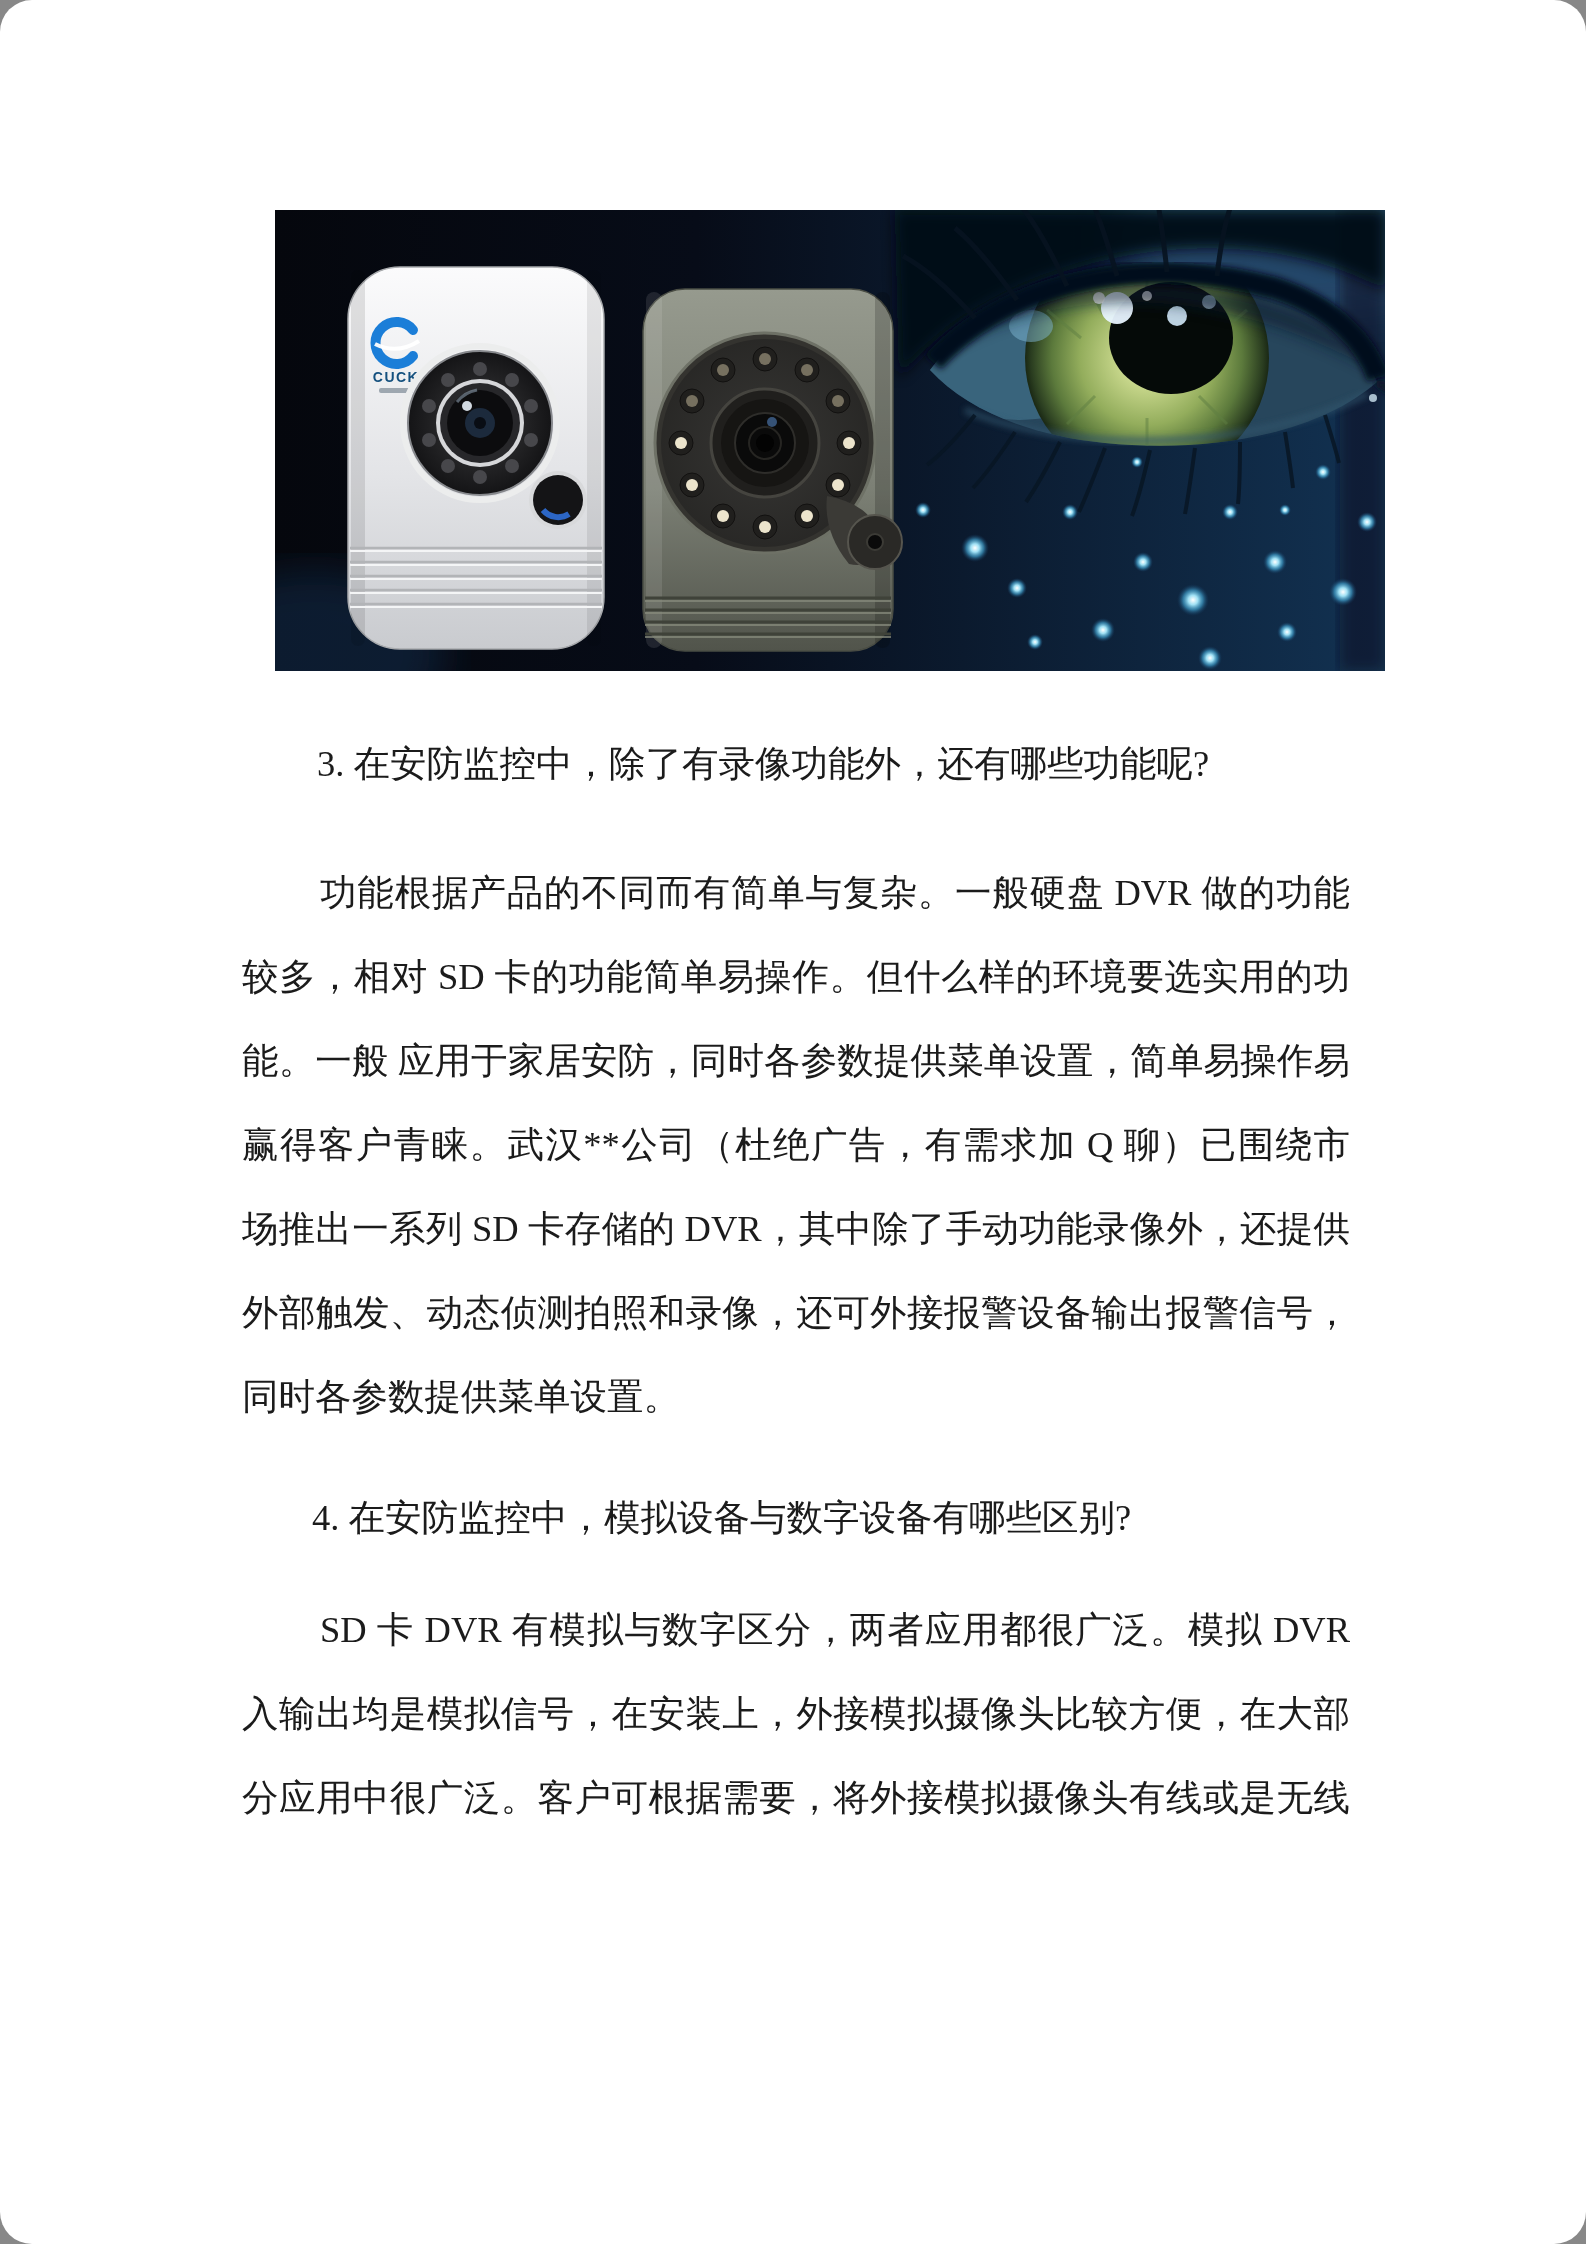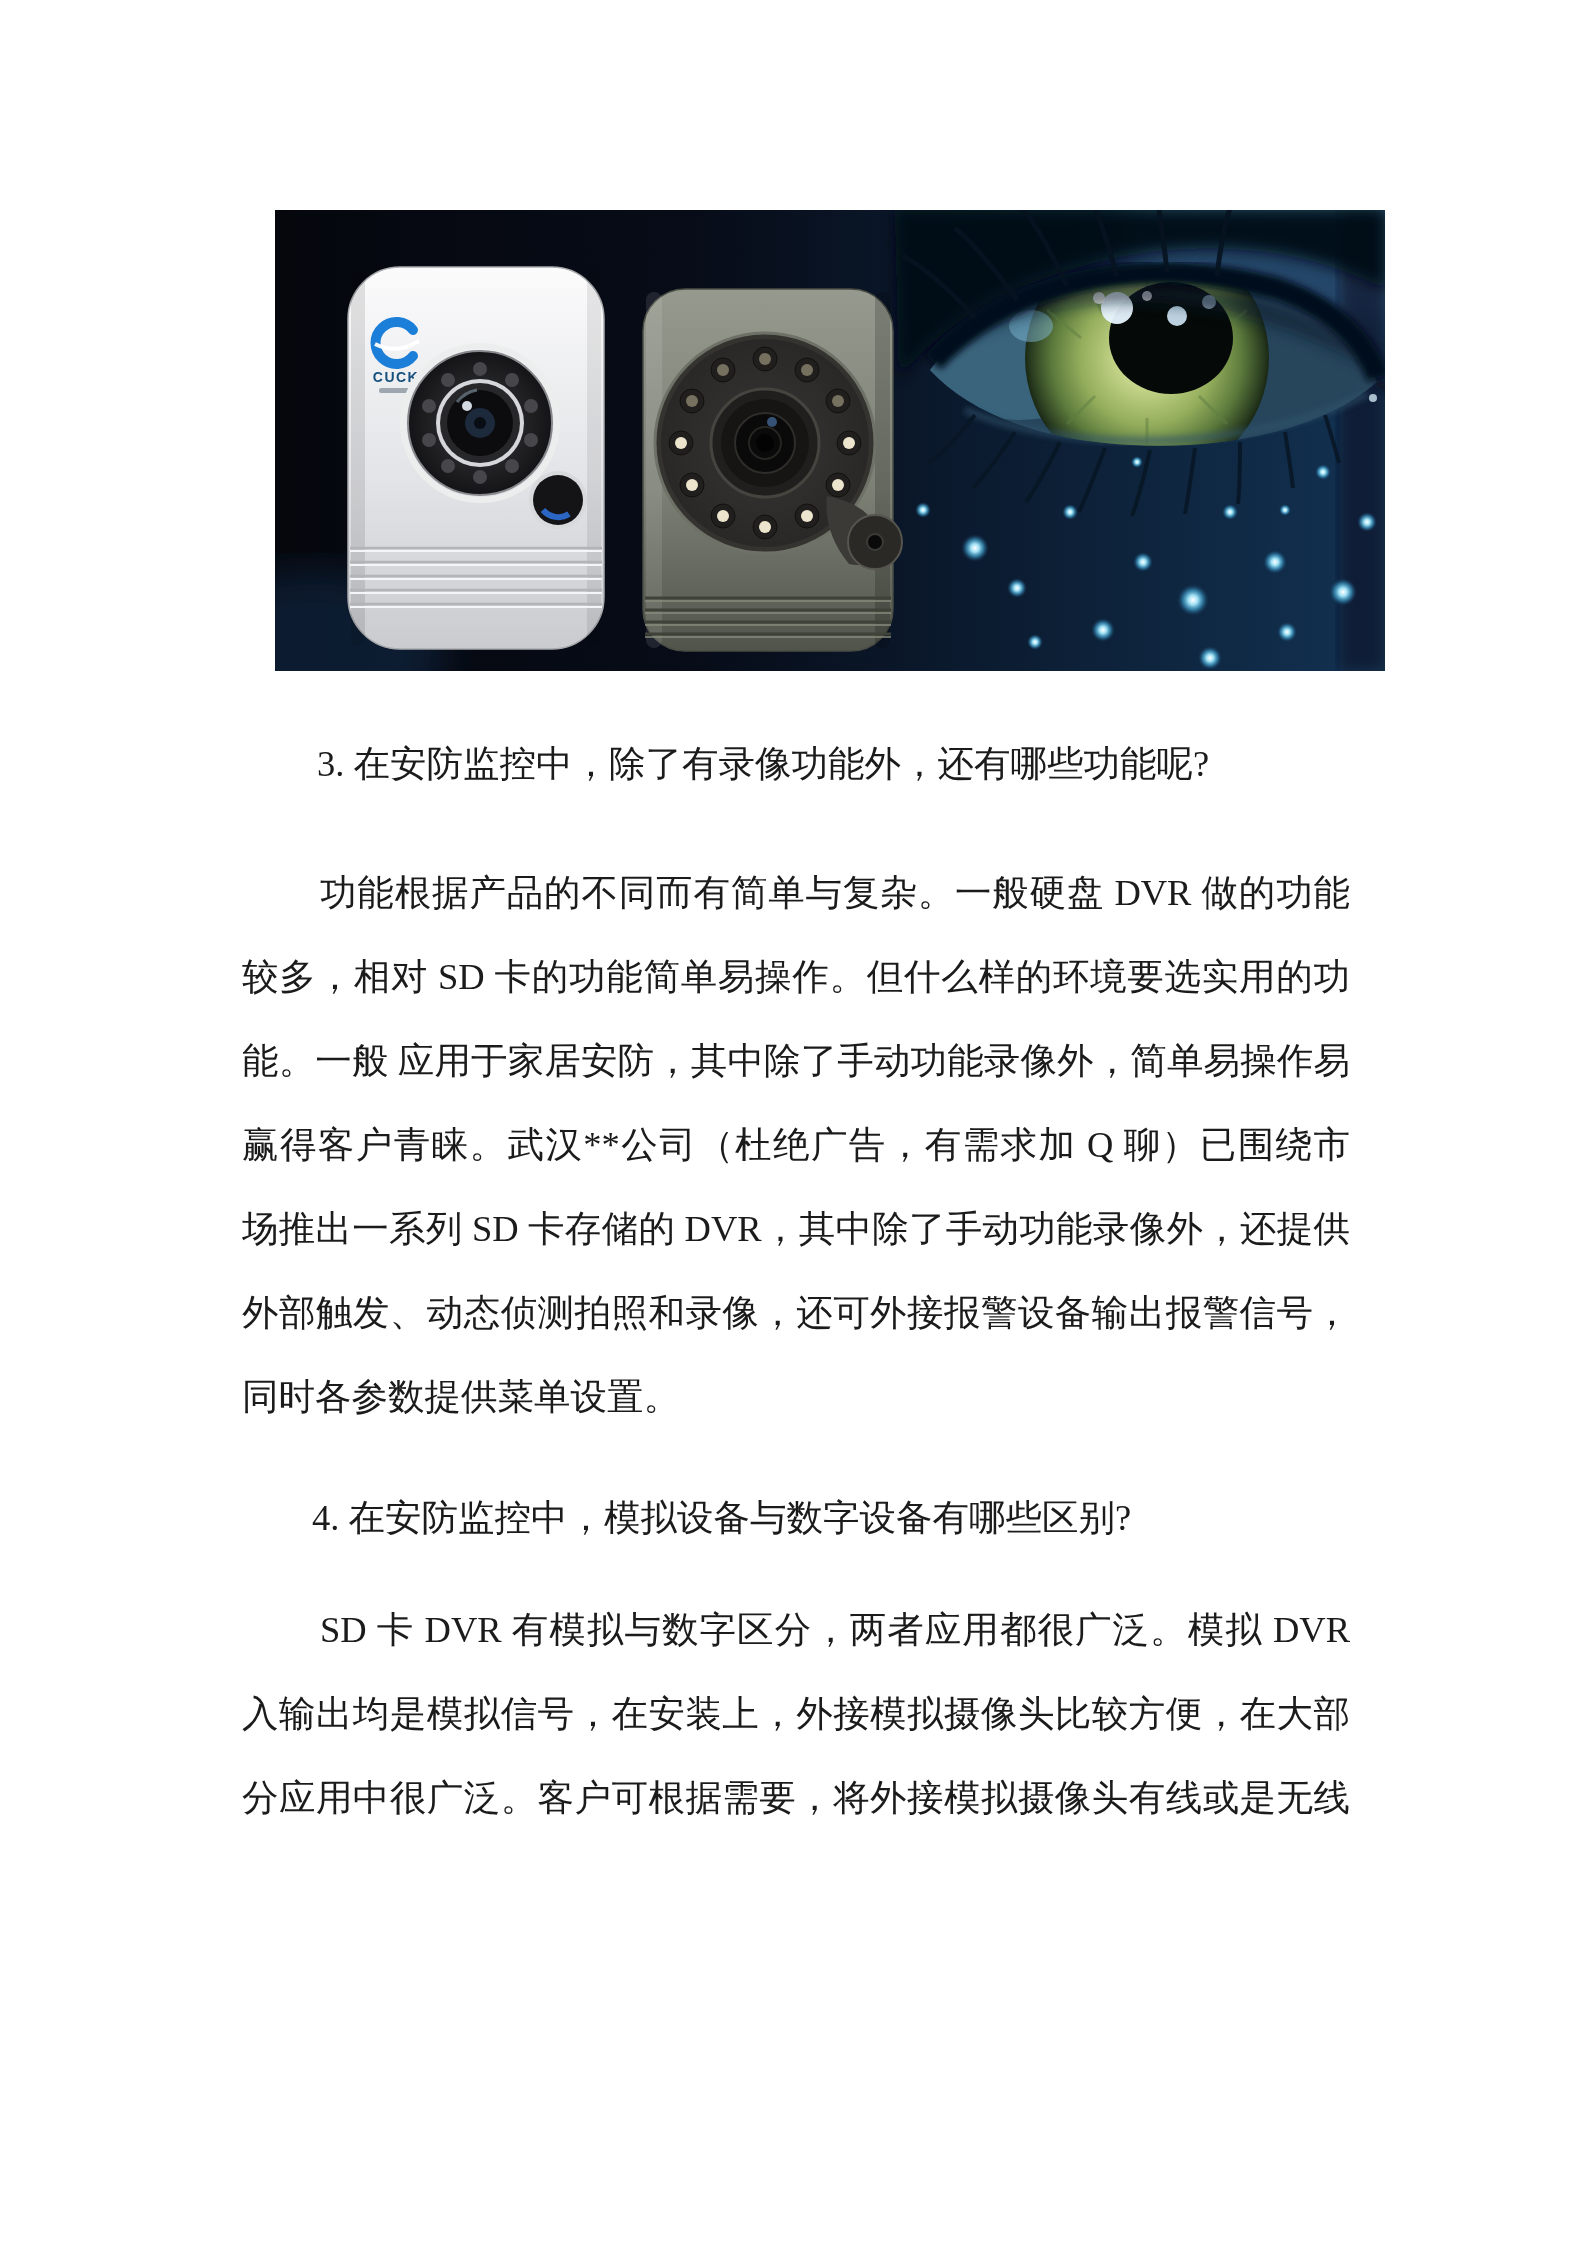--- a/index.html
+++ b/index.html
@@ -1,17 +1,17 @@
 <!DOCTYPE html>
 <html><head>
 <meta charset="utf-8">
 <style>
   html,body{margin:0;padding:0;background:#888;}
   .page{position:relative;width:1586px;height:2244px;background:#ffffff;overflow:hidden;
-        font-family:"Liberation Serif","DejaVu Serif",serif;color:#1b1b1b;}
+        font-family:"Liberation Serif","DejaVu Serif",serif;color:#1b1b1b;border-radius:32px;}
   .photo{position:absolute;left:275px;top:210px;width:1110px;height:461px;}
   .photo svg{display:block;width:100%;height:100%;}
   .q{position:absolute;font-size:36.5px;line-height:84px;height:84px;white-space:pre;}
   #q3{left:317px;top:722px;}
   #q4{left:312px;top:1476px;}
   #q5{left:280px;top:1941px;}
   .para{position:absolute;left:242px;width:1108px;font-size:36.5px;}
   #p1{top:851px;}
   #p2{top:1588px;}
   .tline{height:84px;line-height:84px;text-align:left;white-space:pre;}
@@ -275,21 +275,21 @@
         </g>
       </g>
     </svg>
   </div>
 
   <div class="q" id="q3">3. 在安防监控中，除了有录像功能外，还有哪些功能呢?</div>
 
   <div class="para" id="p1">
       <div class="tline just">功能根据产品的不同而有简单与复杂。一般硬盘 DVR 做的功能比</div>
       <div class="tline just">较多，相对 SD 卡的功能简单易操作。但什么样的环境要选实用的功</div>
-      <div class="tline just">能。一般 应用于家居安防，其中除了手动功能录像外，简单易操作易</div>
+      <div class="tline just">能。一般 应用于家居安防，同时各参数提供菜单设置，简单易操作易</div>
       <div class="tline just">赢得客户青睐。武汉**公司（杜绝广告，有需求加 Q 聊）已围绕市</div>
       <div class="tline just">场推出一系列 SD 卡存储的 DVR，其中除了手动功能录像外，还提供</div>
       <div class="tline just">外部触发、动态侦测拍照和录像，还可外接报警设备输出报警信号，</div>
       <div class="tline">同时各参数提供菜单设置。</div>
     </div>
 
   <div class="q" id="q4">4. 在安防监控中，模拟设备与数字设备有哪些区别?</div>
 
   <div class="para" id="p2">
       <div class="tline just">SD 卡 DVR 有模拟与数字区分，两者应用都很广泛。模拟 DVR 输</div>

